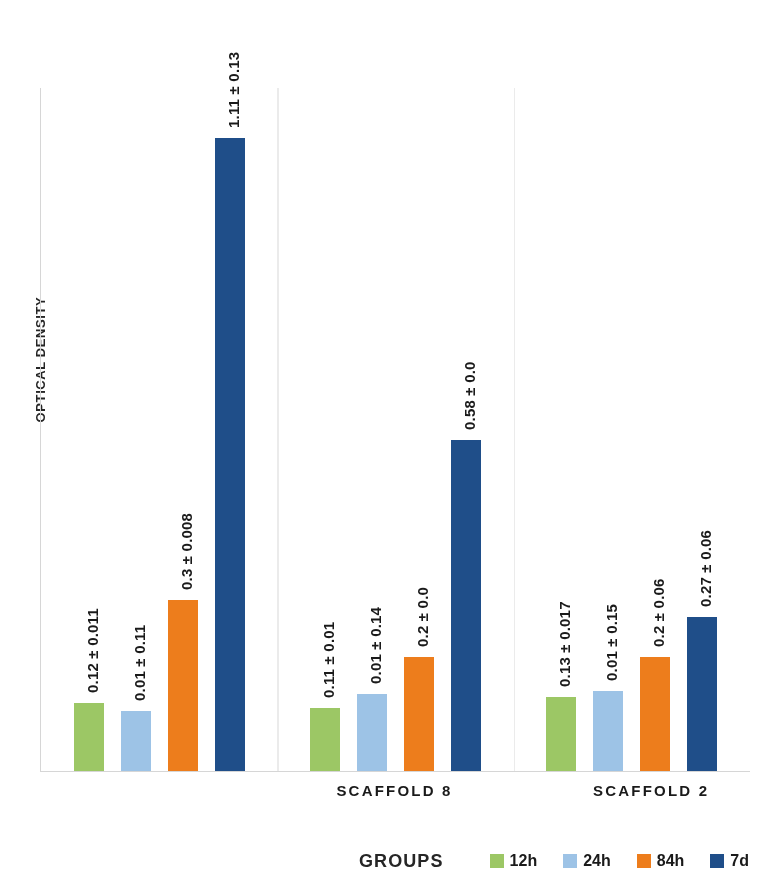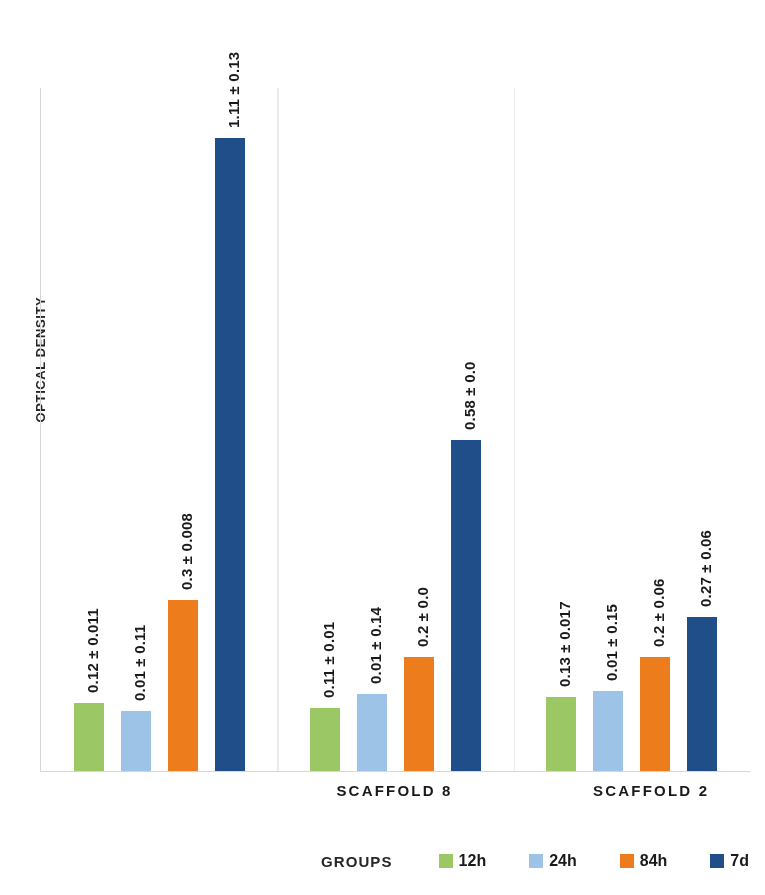--- a/index.html
+++ b/index.html
@@ -132,31 +132,31 @@
     top: 846px;
     width: 765px;
     height: 30px;
     display: flex;
     align-items: center;
     justify-content: flex-end;
     padding-right: 16px;
     box-sizing: border-box;
   }
   .x-axis-title {
-    font-size: 15px;
+    font-size: 18px;
     font-weight: 700;
     letter-spacing: 1.1px;
     color: #262626;
     margin-right: 46px;
     white-space: nowrap;
   }
   .legend-items {
     display: flex;
     align-items: flex-end;
-    gap: 43px;
+    gap: 26px;
   }
   .legend-item {
     display: flex;
     align-items: center;
     gap: 6px;
     white-space: nowrap;
   }
   .legend-swatch {
     width: 14px;
     height: 14px;

